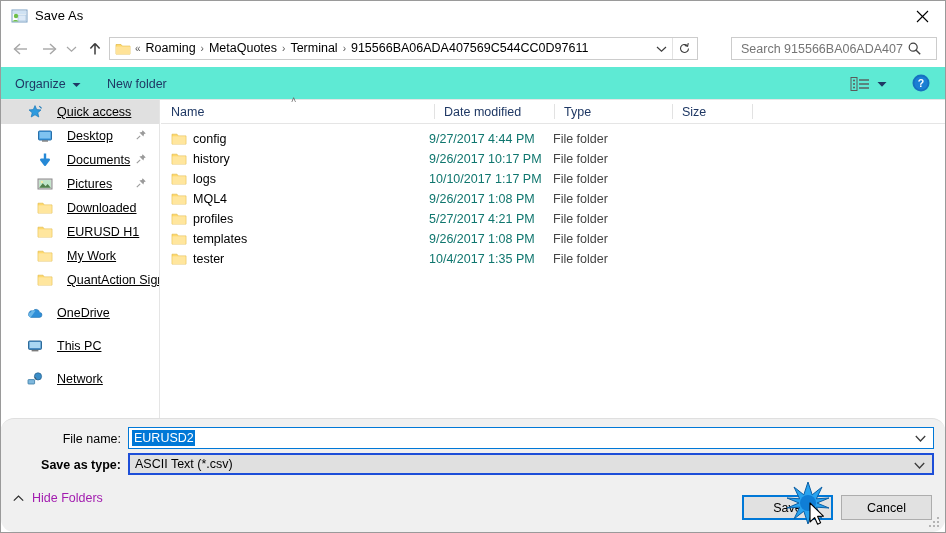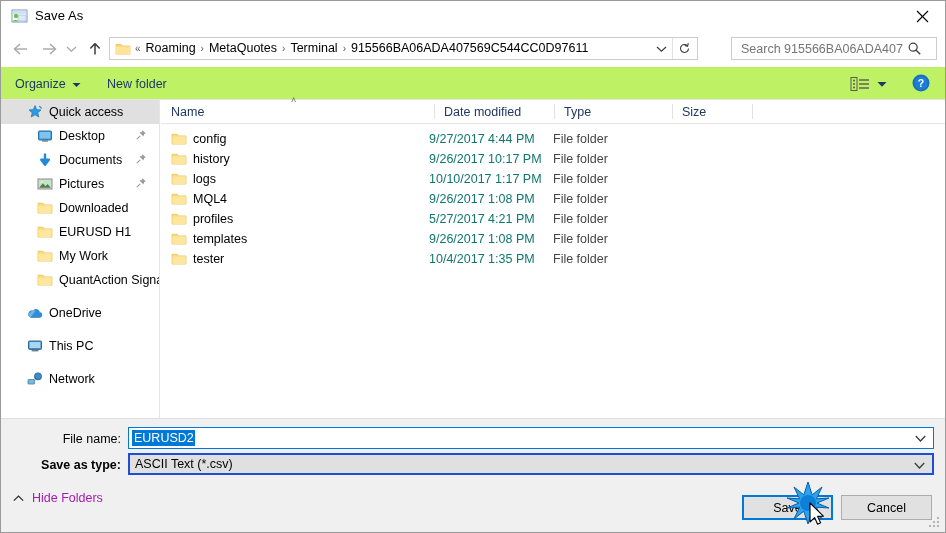--- a/index.html
+++ b/index.html
@@ -94,21 +94,21 @@
     font-size: 12.5px; color: #000;
     margin-left: 7px; width: 166px;
   }
   #search-input::placeholder { color: #757575; }
   #search-icon { margin-left: 2px; display:flex; }
 
   
   #toolbar {
     position: absolute; left: 0; top: 66px;
     width: 944px; height: 33px;
-    background: #bef264;
+    background: #5eead4;
     border-bottom: 1px solid #e5e5e5;
   }
   .tb-item {
     position: absolute; top: 7px; height: 20px;
     font-size: 12.5px; color: #1f3864;
     display: flex; align-items: center;
   }
   #tb-organize { left: 14px; }
   #tb-organize .caret { margin-left: 6px; }
   #tb-newfolder { left: 106px; }
@@ -135,21 +135,21 @@
     display: flex; align-items: center;
     font-size: 12.5px; color: #000;
     white-space: nowrap;
   }
   .nav-item.selected { background: #e0e0e0; }
   .nav-ico {
     width: 16px; height: 16px;
     display: flex; align-items: center; justify-content: center;
     flex: 0 0 16px;
   }
-  .nav-label { margin-left: 6px; }
+  .nav-label { margin-left: 14px; text-decoration: underline; }
   .nav-pin {
     position: absolute; right: 12px; top: 5px;
     width: 12px; height: 12px;
   }
   .lvl0 .nav-ico { margin-left: 26px; }
   .lvl1 .nav-ico { margin-left: 36px; }
   .nav-gap { height: 9px; }
 
   
   #filepane {
@@ -187,20 +187,21 @@
   .fr-date { position: absolute; left: 268px; color: #0f766e; }
   .fr-type { position: absolute; left: 392px; color: #444; }
   #filelist { padding-top: 5px; }
 
   
   #bottom {
     position: absolute; left: 0; top: 417px;
     width: 944px; height: 114px;
     background: #f0f0f0;
     border-top: 1px solid #dfdfdf;
+    border-radius: 13px;
   }
   .formlabel {
     position: absolute;
     font-size: 12.5px; color: #000;
     text-align: right;
   }
   #lbl-filename { left: 20px; top: 13px; width: 100px; }
   #lbl-savetype { left: 20px; top: 39px; width: 100px; font-weight: bold; }
 
   #filename-combo {

